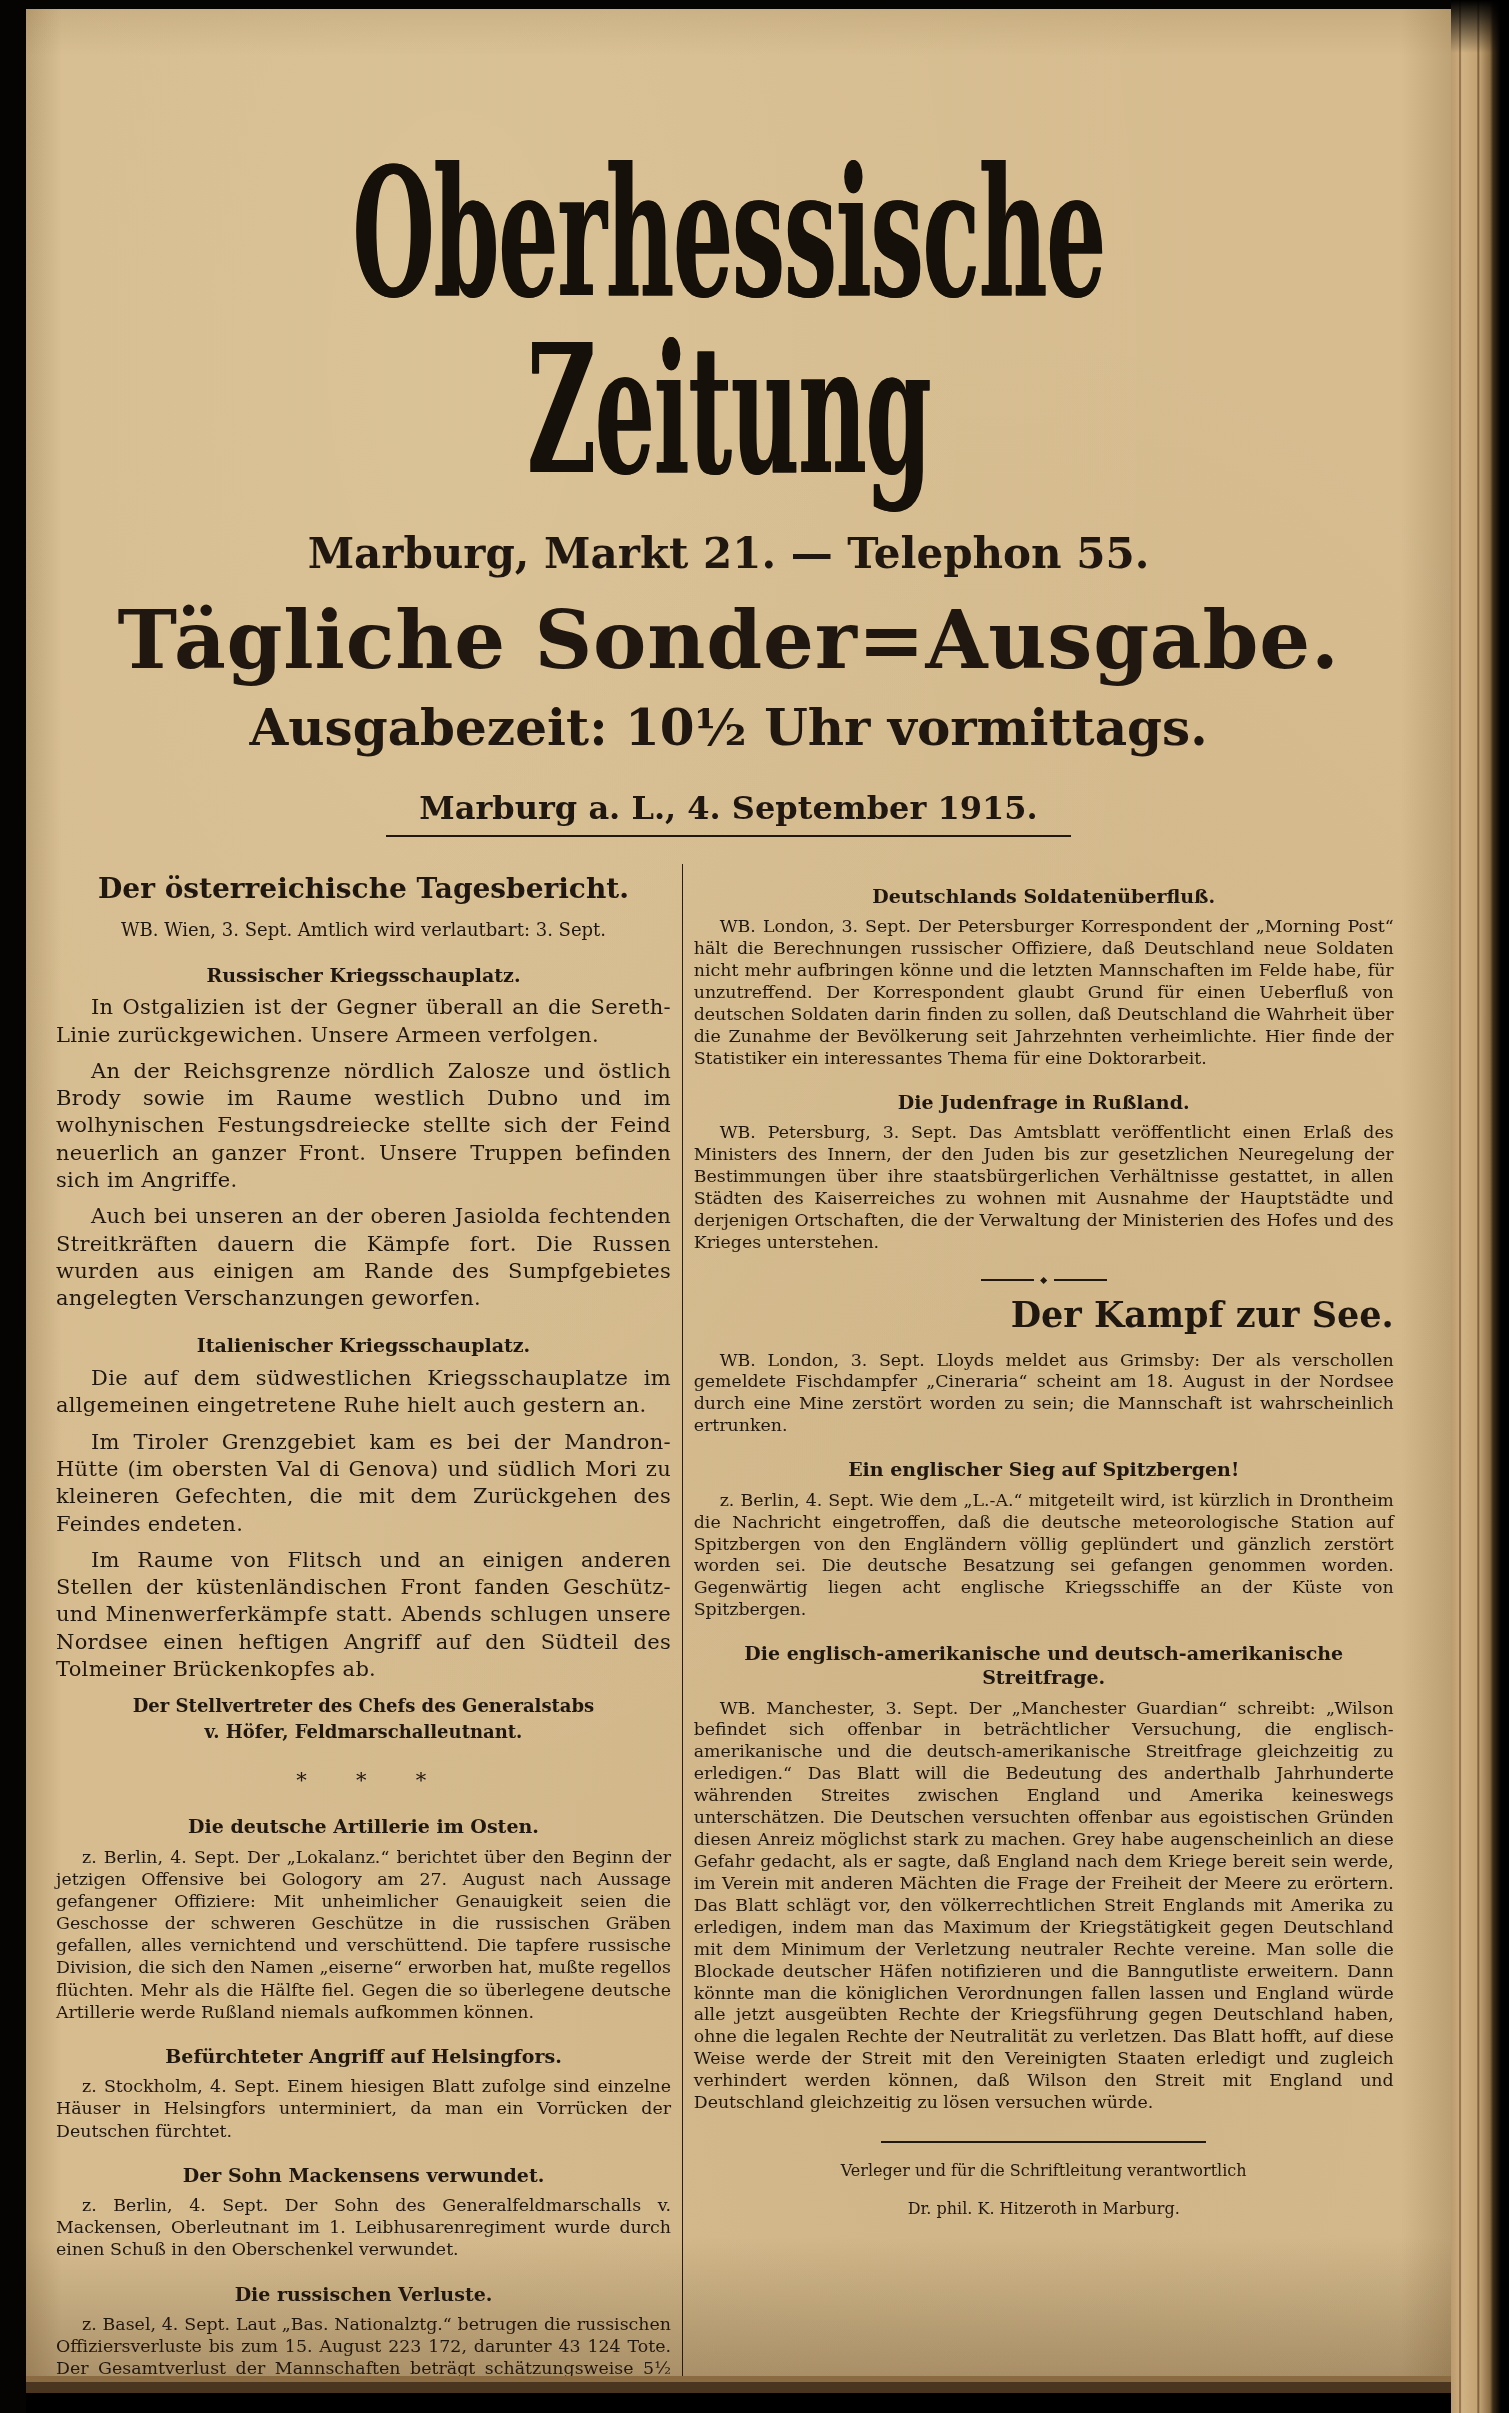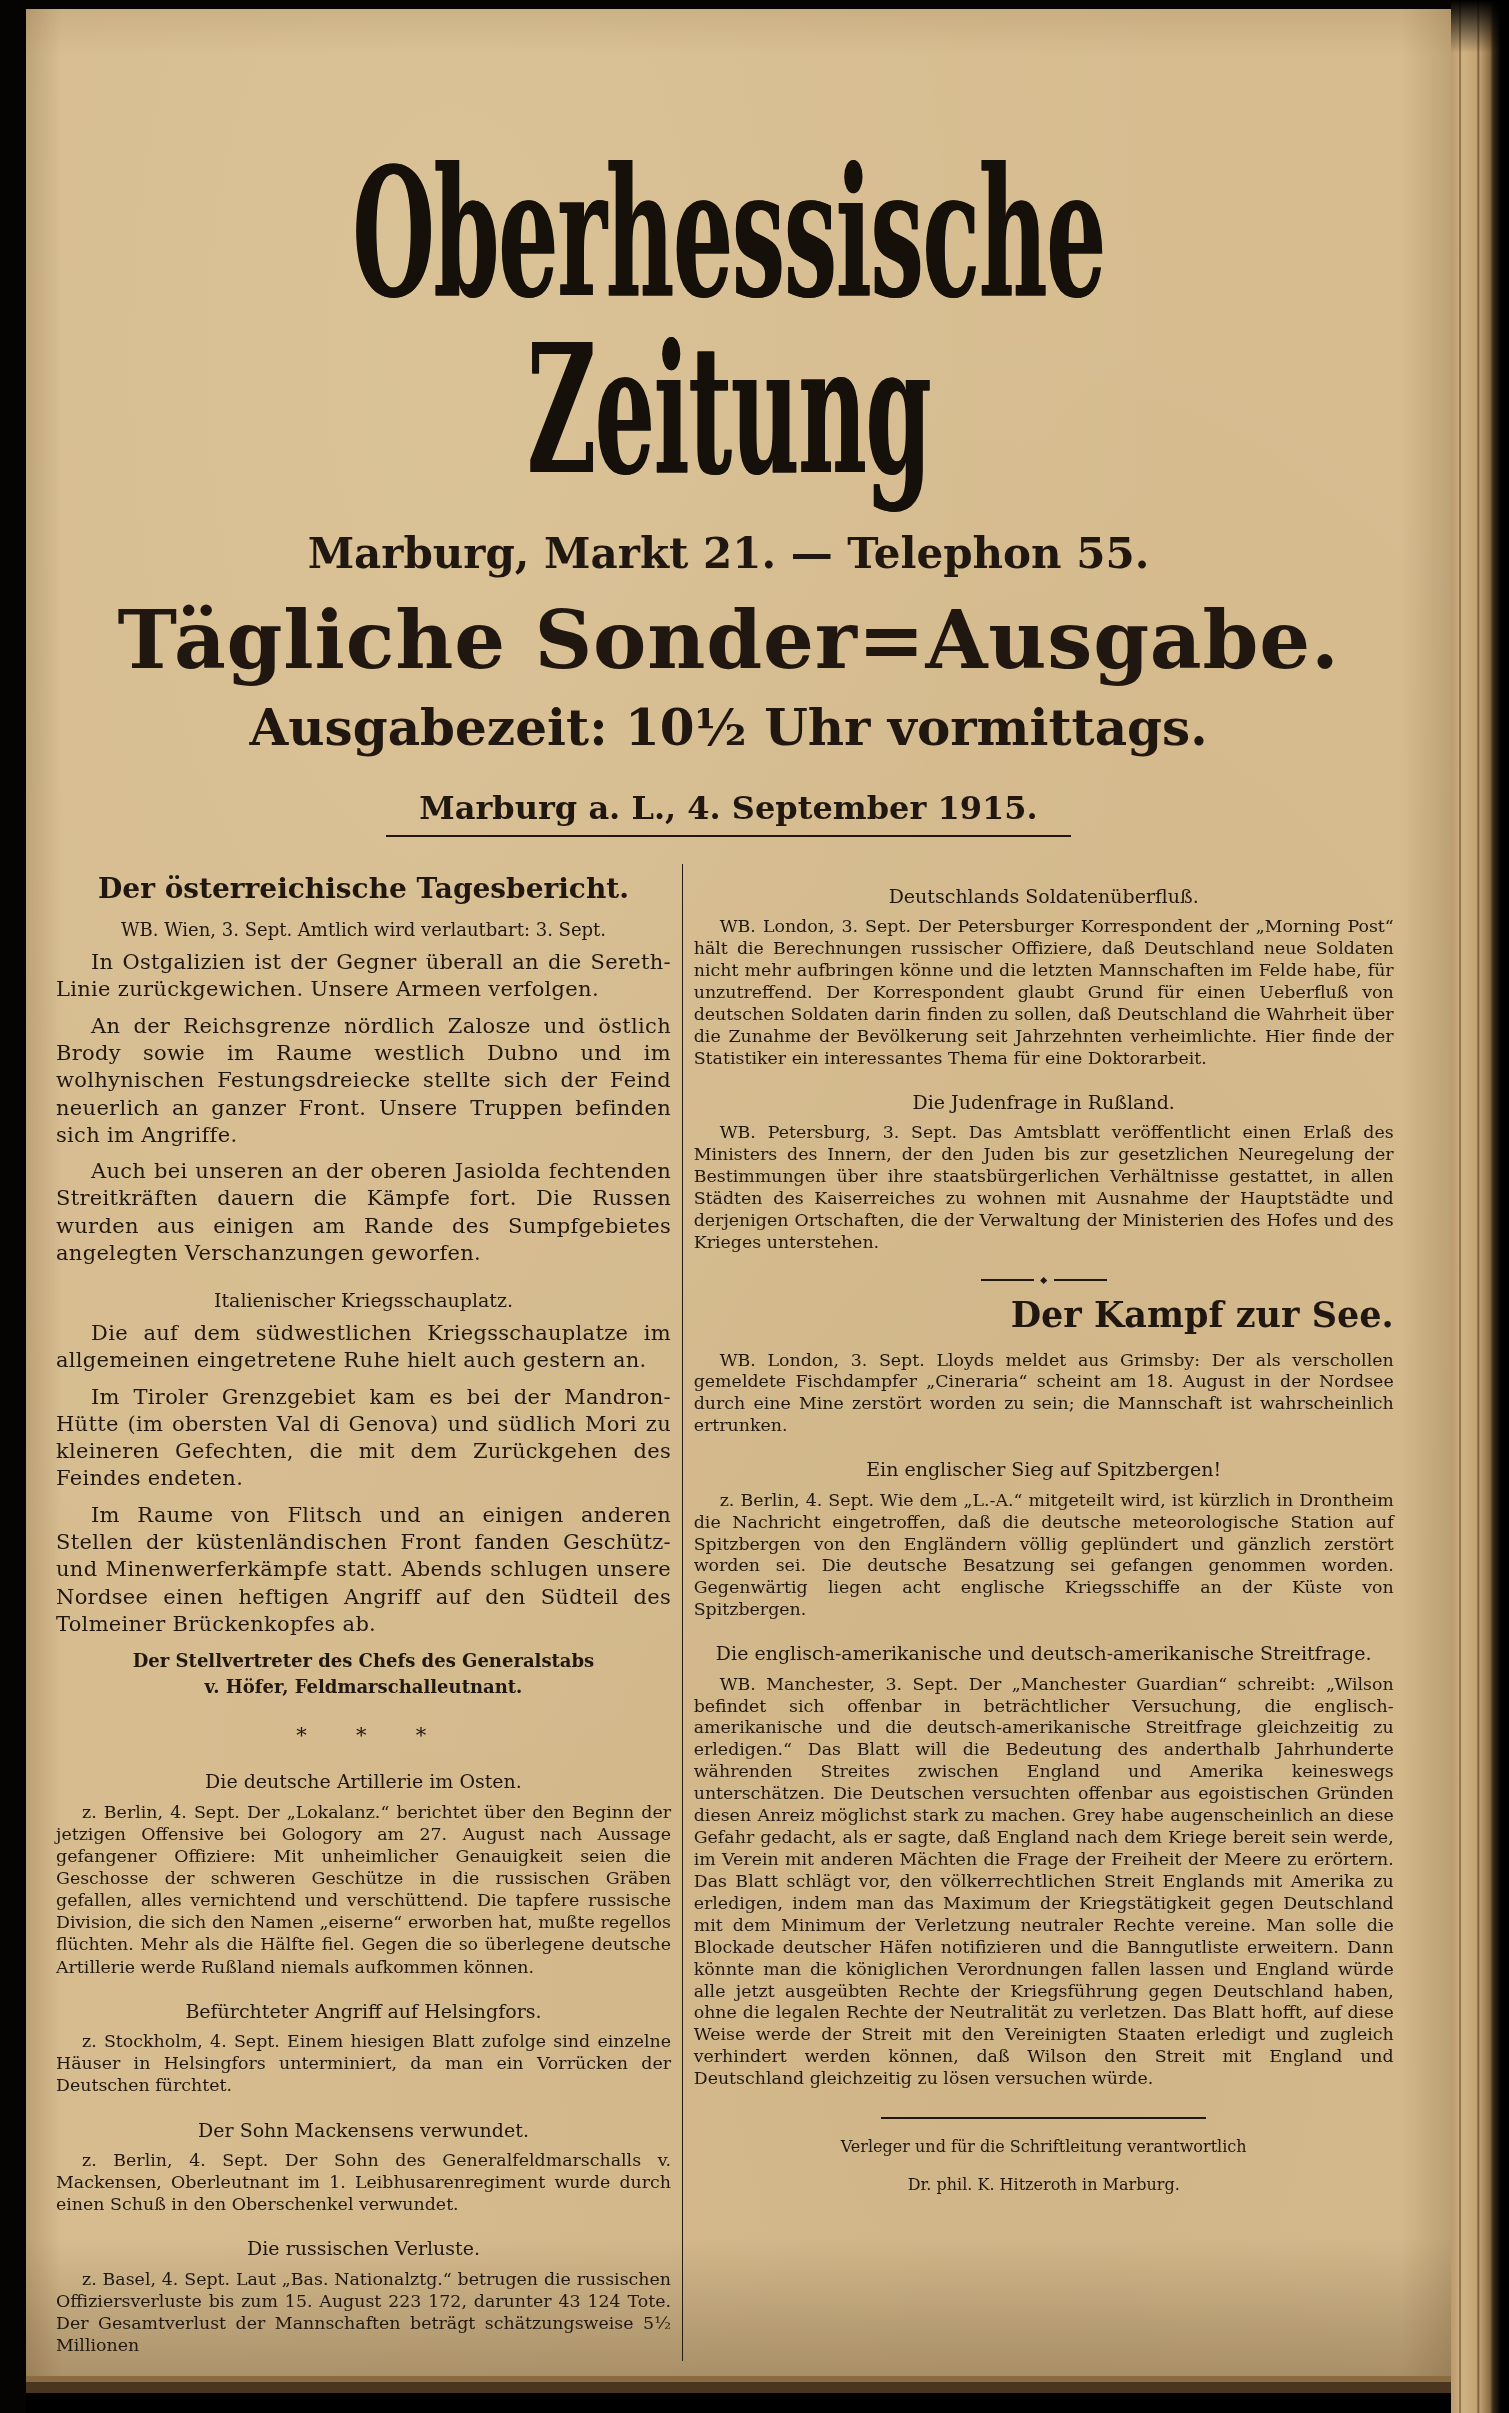--- a/index.html
+++ b/index.html
@@ -73,21 +73,21 @@
   .col { box-sizing: border-box; }
   .col-left  { width: 615px; margin-right: 10.6px; font-size: 17.4px; line-height: 1.27; }
   .col-rule  { width: 1.5px; background: #241c12; }
   .col-right { width: 700px; margin-left: 10.6px; font-size: 17.4px; line-height: 1.26; }
 
   
   .blk { margin: 0 0 4.5px; }
   .main-heading { font-size: 28px; font-weight: bold; text-align: center; margin: 7.5px 0 12px; }
   .section-heading { font-size: 35px; font-weight: bold; text-align: right; margin: 10.6px 0 12px; }
   .byline { text-align: center; font-size: 18px; margin: 0 0 7.5px; }
-  .sub-heading { font-size: 19px; font-weight: normal; text-align: center; margin: 21px 0 7.5px; }
+  .sub-heading { font-size: 19px; font-weight: bold; text-align: center; margin: 21px 0 7.5px; }
   .paragraph { text-align: justify; text-indent: 26px; }
   .paragraph.large { font-size: 21px; line-height: 1.3; text-indent: 35px; margin-bottom: 9px; letter-spacing: 0.3px; }
   .signature { text-align: center; font-weight: bold; font-size: 18px; margin: 3px 0 0; }
   .signature.large { margin-top: 12px; }
   .stars { text-align: center; font-size: 21px; letter-spacing: 4.5px; margin: 22.6px 0 3px; }
   .separator { display: flex; align-items: center; justify-content: center; gap: 7.5px; margin: 24px 0 4.5px; }
   .sep-line { width: 53px; height: 1.5px; background: #20180f; display: inline-block; }
   .sep-dot  { width: 5.3px; height: 5.3px; background: #20180f; transform: rotate(45deg); display: inline-block; }
   .footer-rule { height: 1.5px; background: #20180f; width: 325px; margin: 27px auto 7.5px; }
   .footer-line { text-align: center; font-size: 16px; margin: 18px 0 3px; }
@@ -106,20 +106,21 @@
       <div class="issue-time">Ausgabezeit: 10½ Uhr vormittags.</div>
       <div class="dateline-wrap">
         <span class="dateline">Marburg a. L., 4. September 1915.</span>
       </div>
     </header>
 
     <div class="columns">
       <div class="col col-left">
           <div class="blk main-heading">Der österreichische Tagesbericht.</div>
           <div class="blk byline">WB. Wien, 3. Sept. Amtlich wird verlautbart: 3. Sept.</div>
+          <div class="blk sub-heading">Russischer Kriegsschauplatz.</div>
           <div class="blk paragraph large">In Ostgalizien ist der Gegner überall an die Sereth-Linie zurückgewichen. Unsere Armeen verfolgen.</div>
           <div class="blk paragraph large">An der Reichsgrenze nördlich Zalosze und östlich Brody sowie im Raume westlich Dubno und im wolhynischen Festungsdreiecke stellte sich der Feind neuerlich an ganzer Front. Unsere Truppen befinden sich im Angriffe.</div>
           <div class="blk paragraph large">Auch bei unseren an der oberen Jasiolda fechtenden Streitkräften dauern die Kämpfe fort. Die Russen wurden aus einigen am Rande des Sumpfgebietes angelegten Verschanzungen geworfen.</div>
           <div class="blk sub-heading">Italienischer Kriegsschauplatz.</div>
           <div class="blk paragraph large">Die auf dem südwestlichen Kriegsschauplatze im allgemeinen eingetretene Ruhe hielt auch gestern an.</div>
           <div class="blk paragraph large">Im Tiroler Grenzgebiet kam es bei der Mandron-Hütte (im obersten Val di Genova) und südlich Mori zu kleineren Gefechten, die mit dem Zurückgehen des Feindes endeten.</div>
           <div class="blk paragraph large">Im Raume von Flitsch und an einigen anderen Stellen der küstenländischen Front fanden Geschütz- und Minenwerferkämpfe statt. Abends schlugen unsere Nordsee einen heftigen Angriff auf den Südteil des Tolmeiner Brückenkopfes ab.</div>
           <div class="blk signature large">Der Stellvertreter des Chefs des Generalstabs</div>
           <div class="blk signature">v. Höfer, Feldmarschalleutnant.</div>
           <div class="blk stars">*&nbsp;&nbsp;&nbsp;&nbsp;*&nbsp;&nbsp;&nbsp;&nbsp;*</div>

